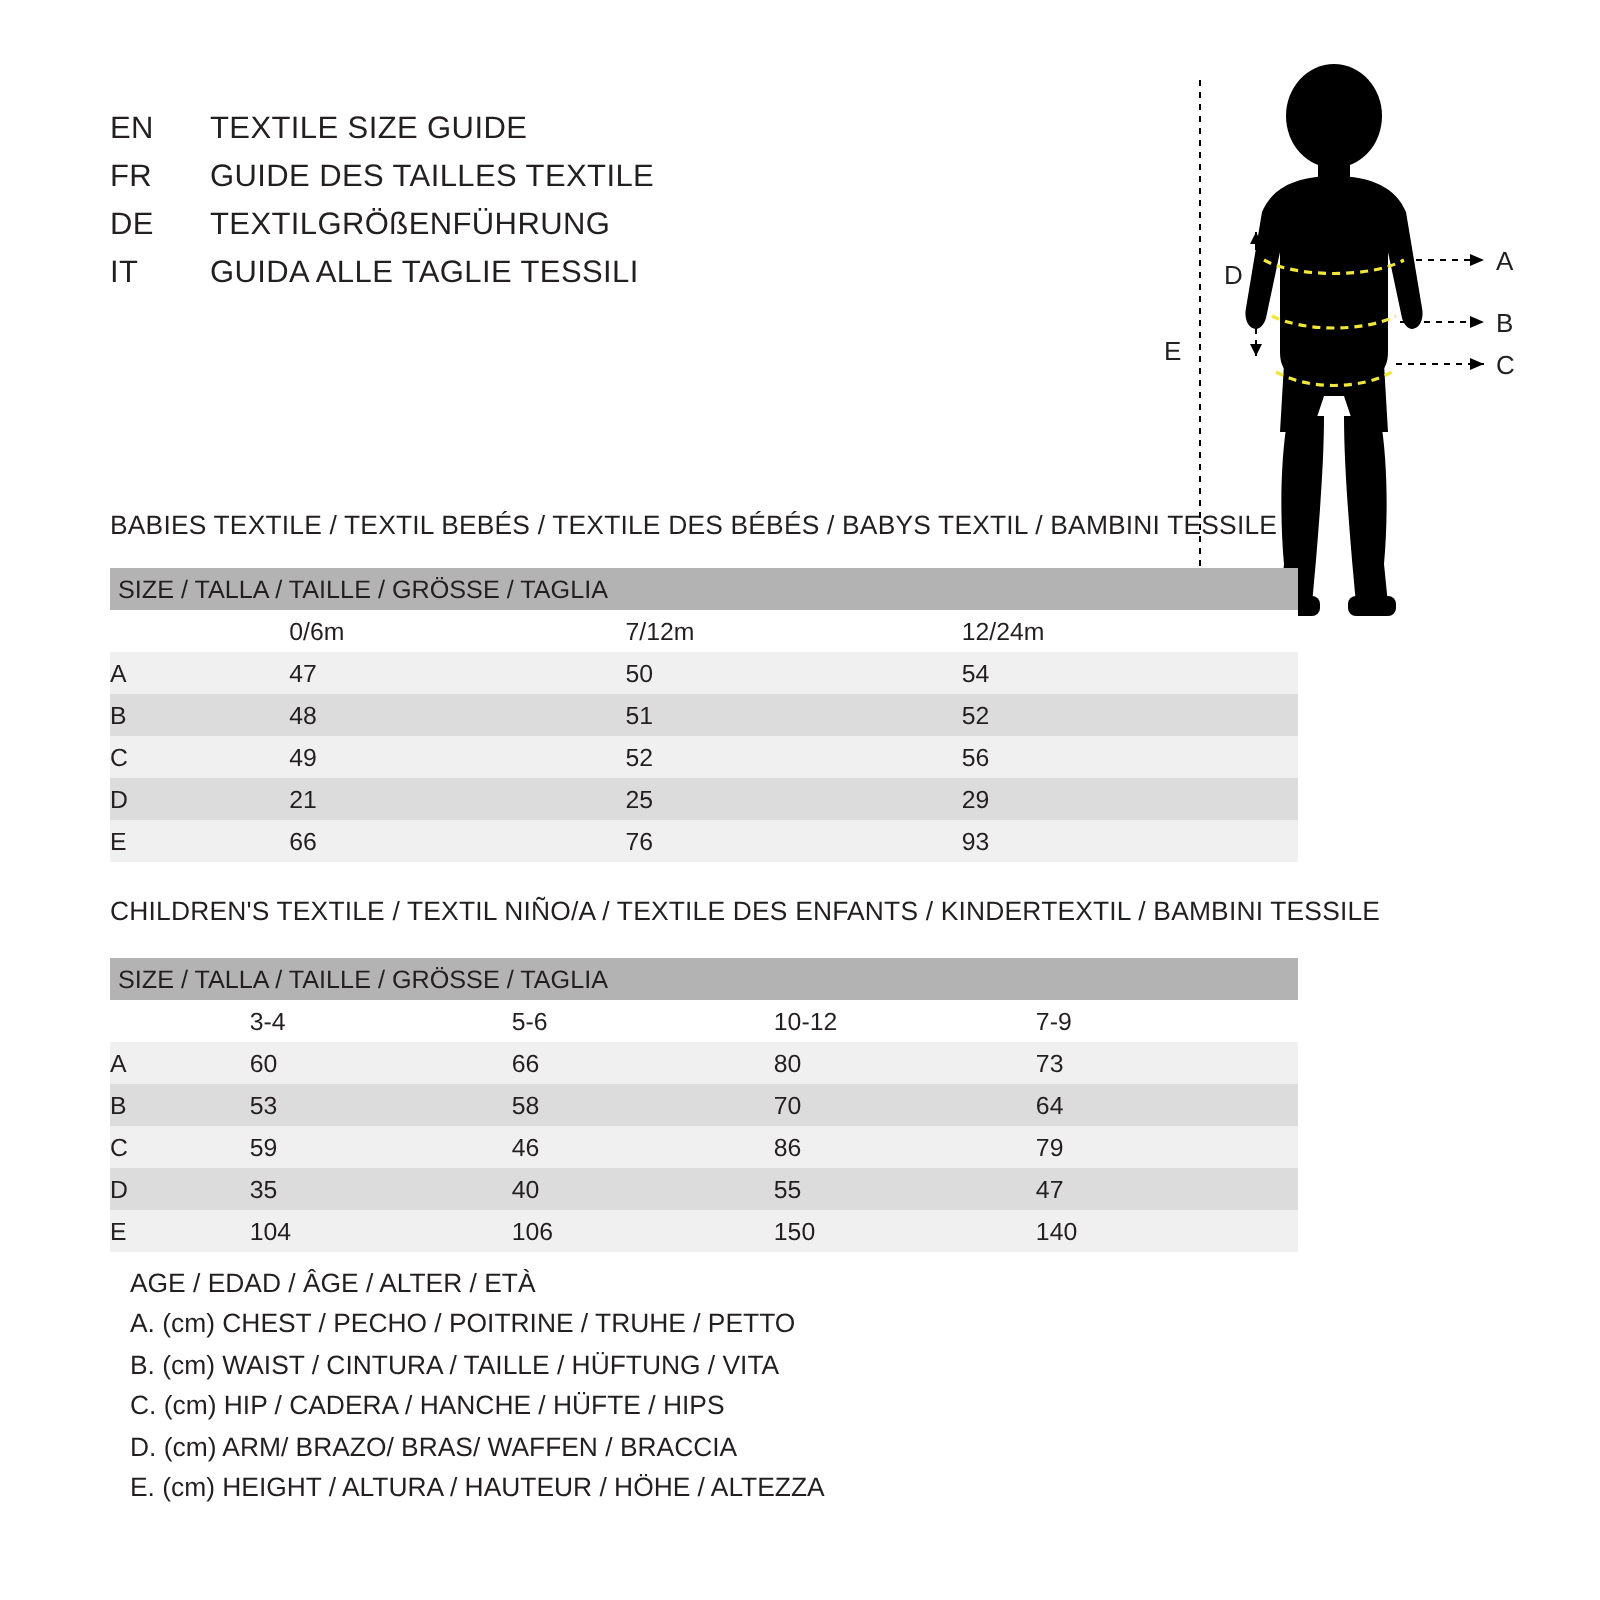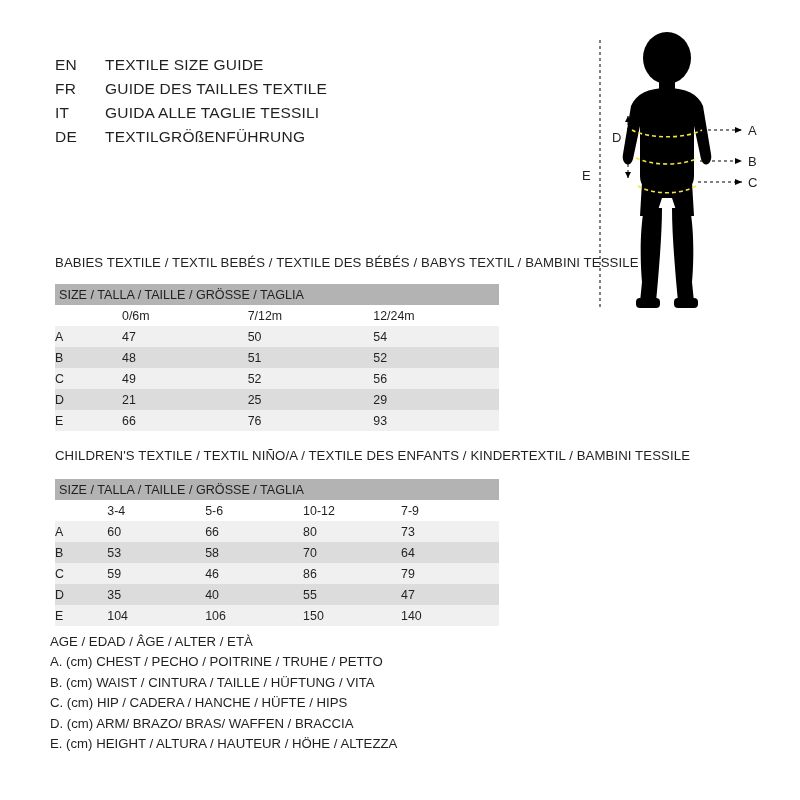--- a/index.html
+++ b/index.html
@@ -61,21 +61,21 @@
     white-space: nowrap;
   }
   #babies-title { top: 255px; }
   #children-title { top: 448px; }
 
   
   table.size-table {
     position: absolute;
     left: 55px;
     border-collapse: collapse;
-    width: 444px;
+    width: 594px;
     font-size: 12.4px;
   }
   #babies-table { top: 284px; }
   #children-table { top: 479px; }
 
   table.size-table th,
   table.size-table td {
     padding: 0;
     height: 21px;
     font-weight: normal;
@@ -99,21 +99,21 @@
   td.c-v0 { width: 90px; }
   td.c-v1 { width: 90px; }
   td.c-v2 { width: 90px; margin-top: 16px; }
   td.c-v3 { width: 90px; }
 
   .cell-pad { padding-left: 4px; }
 
   
   .legend {
     position: absolute;
-    left: 50px;
+    left: 65px;
     top: 632px;
     font-size: 13.2px;
     line-height: 20.4px;
   }
   .legend div { white-space: nowrap; }
 </style>
 </head>
 <body>
 
 <div class="page">
@@ -121,26 +121,26 @@
   <div class="lang-block">
     <div class="lang-row">
       <span class="lang-code">EN</span>
       <span class="lang-title">TEXTILE SIZE GUIDE</span>
     </div>
     <div class="lang-row">
       <span class="lang-code">FR</span>
       <span class="lang-title">GUIDE DES TAILLES TEXTILE</span>
     </div>
     <div class="lang-row">
+      <span class="lang-code">DE</span>
+      <span class="lang-title">TEXTILGRÖßENFÜHRUNG</span>
+    </div>
+    <div class="lang-row">
       <span class="lang-code">IT</span>
       <span class="lang-title">GUIDA ALLE TAGLIE TESSILI</span>
-    </div>
-    <div class="lang-row">
-      <span class="lang-code">DE</span>
-      <span class="lang-title">TEXTILGRÖßENFÜHRUNG</span>
     </div>
   </div>
 
   <div class="figure">
     <svg width="215" height="290" viewBox="0 0 215 290">
 
       <g fill="#000000">
 
         <ellipse cx="107" cy="28" rx="24" ry="26"></ellipse>
 

